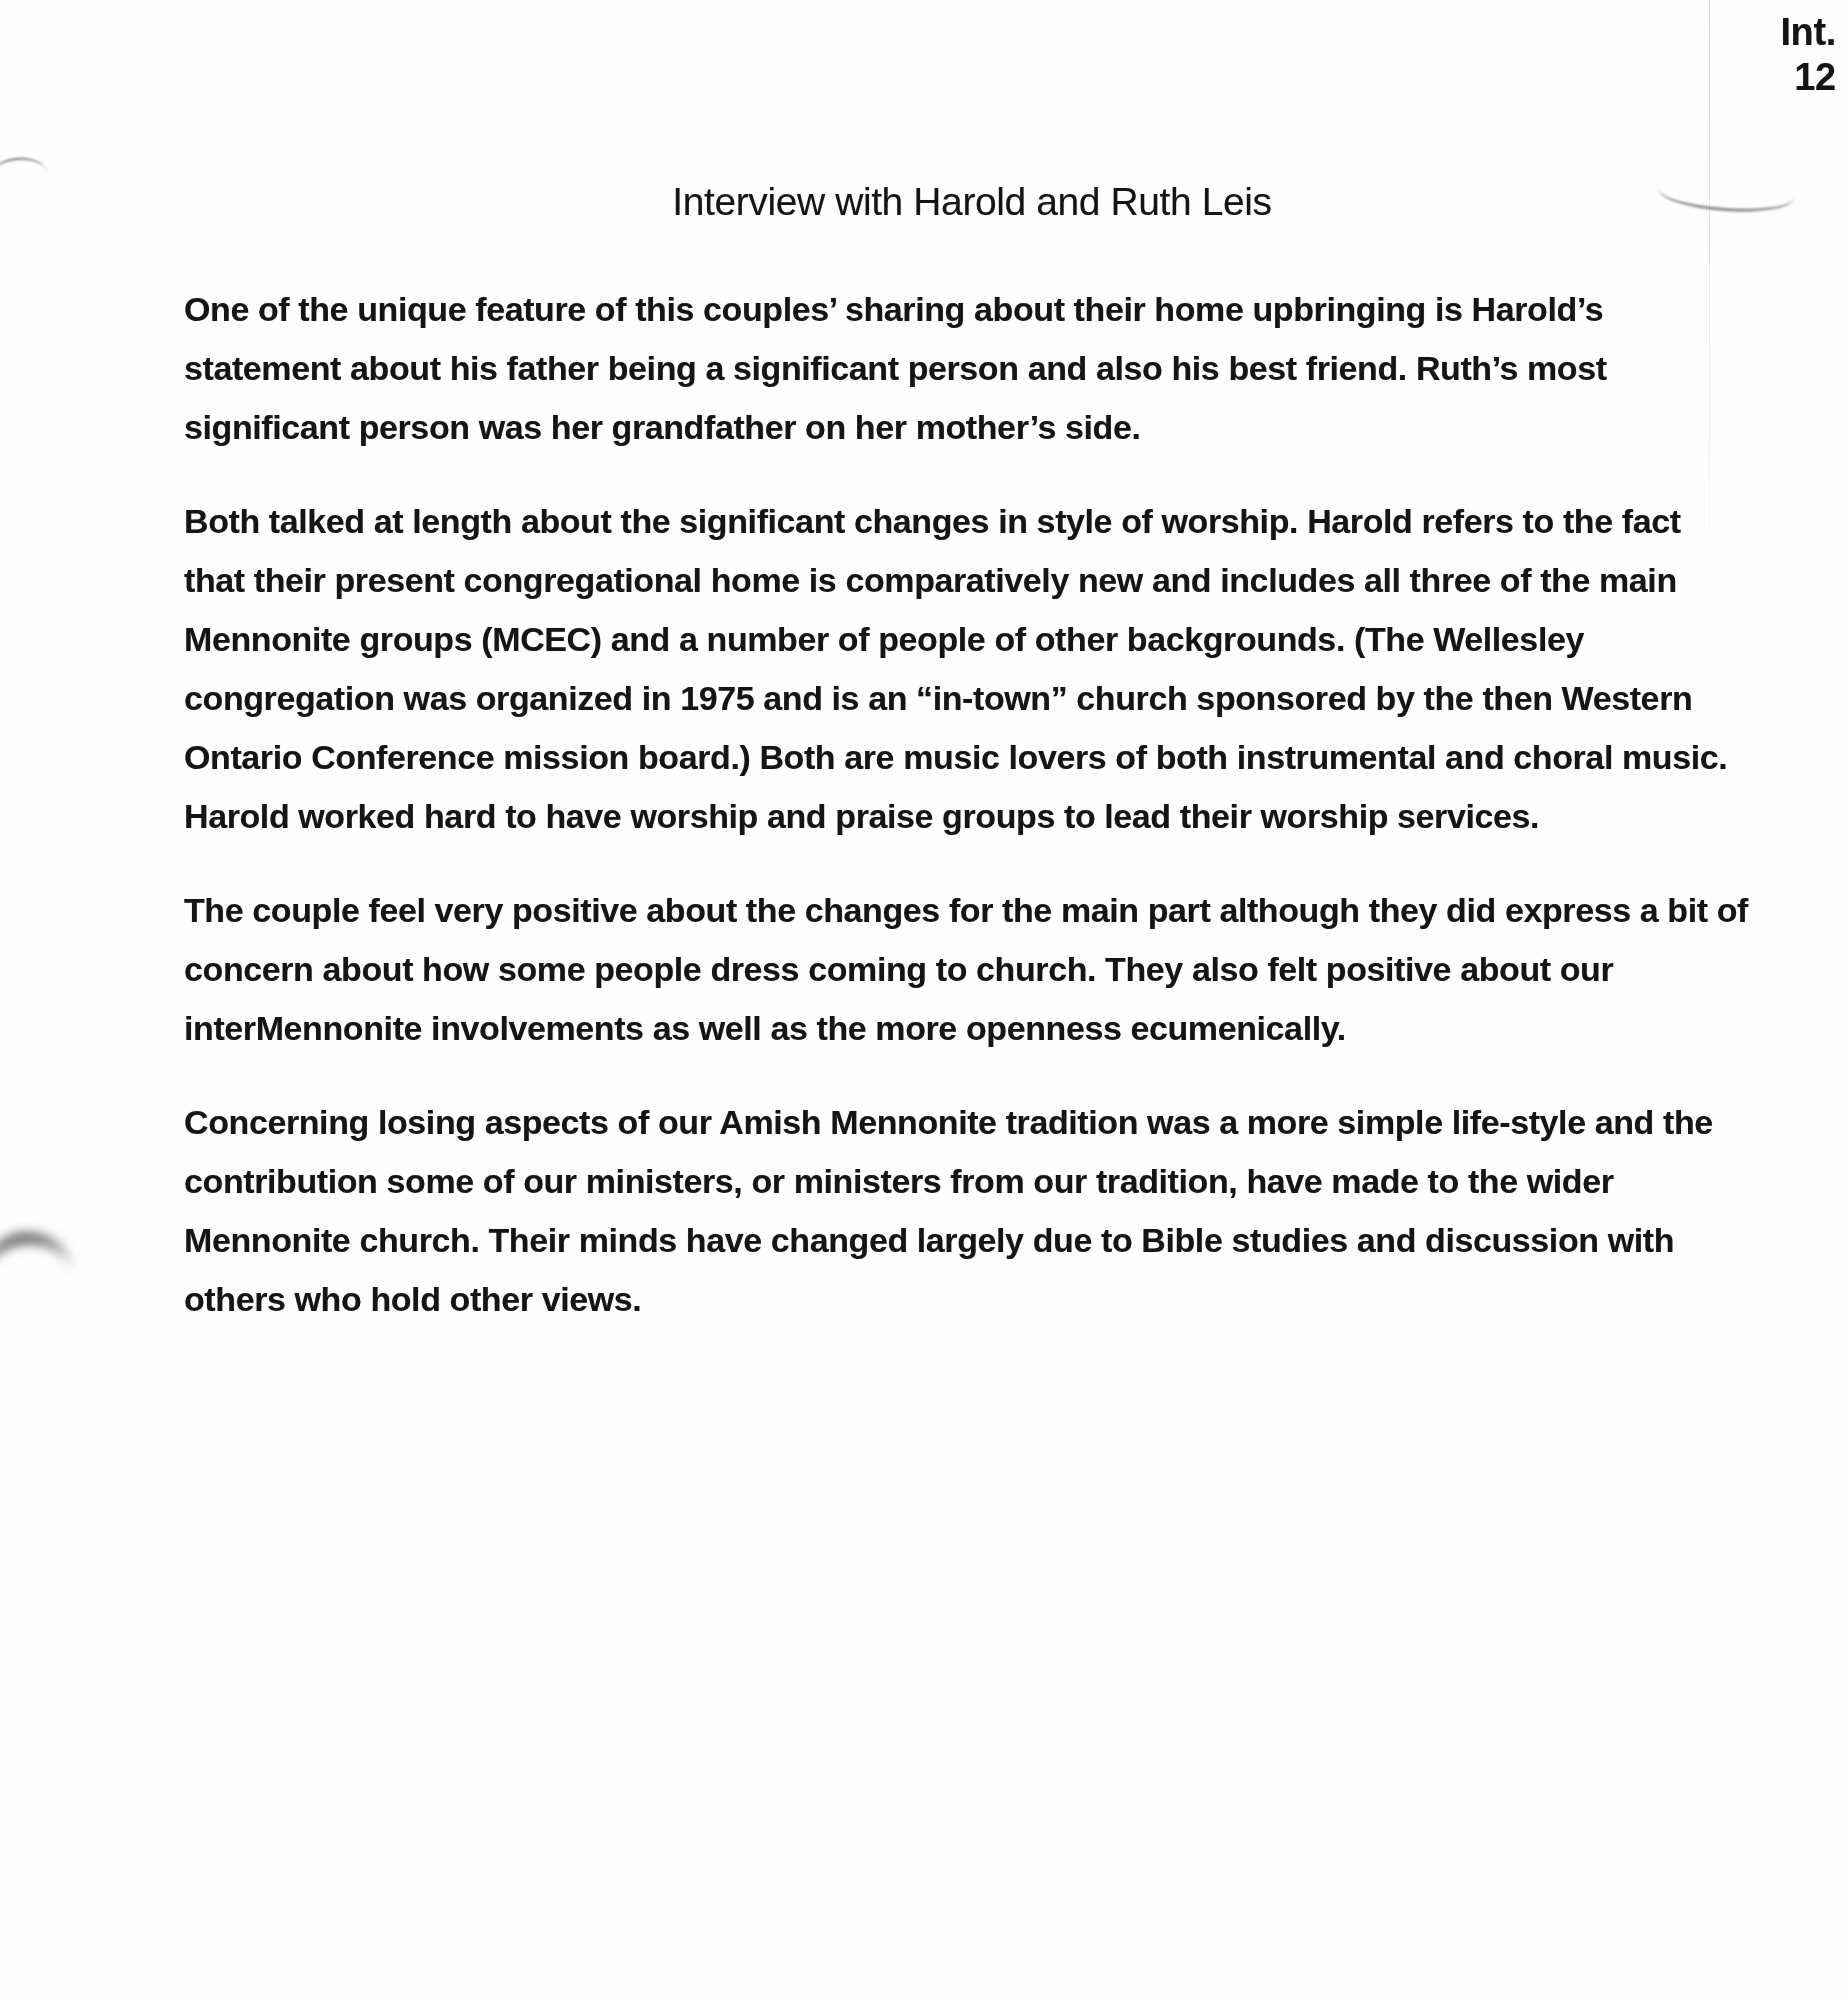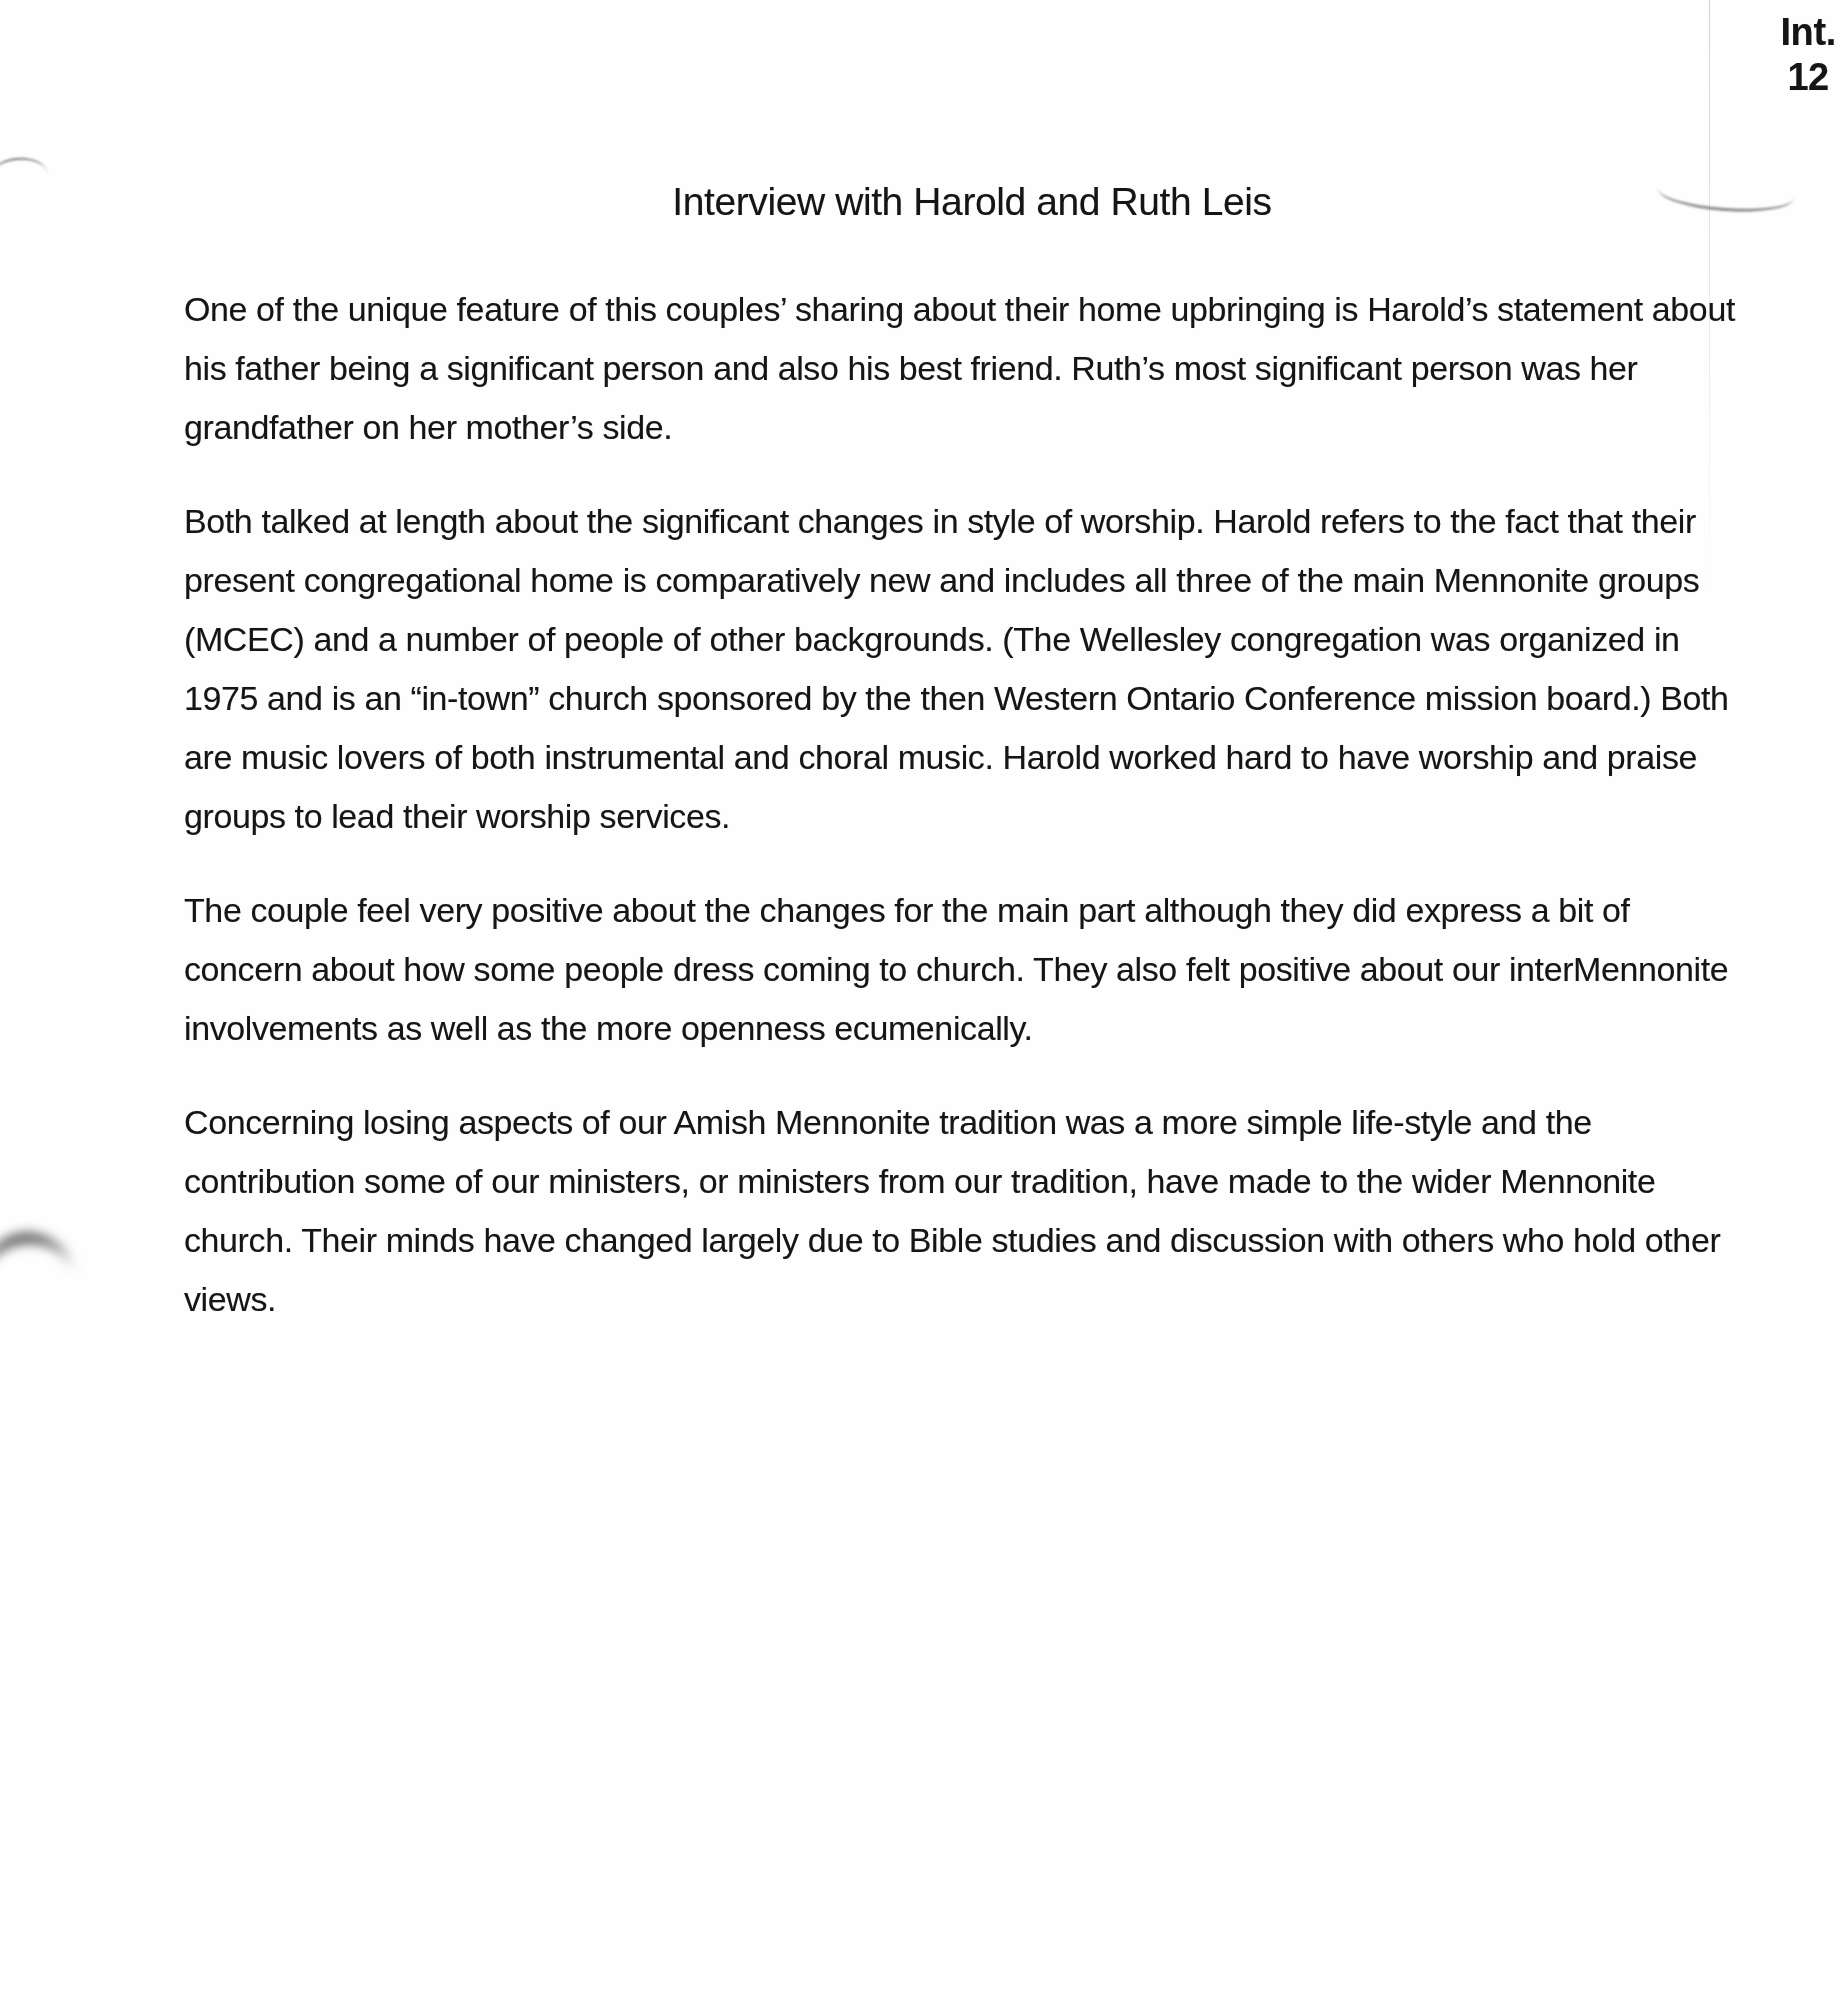--- a/index.html
+++ b/index.html
@@ -14,21 +14,21 @@
   }
 
   
   .corner-label {
     position: absolute;
     top: 10px;
     right: 11.2px;
     font-size: 38px;
     font-weight: bold;
     line-height: 45px;
-    text-align: center;
+    text-align: right;
     letter-spacing: -0.4px;
     text-shadow: 0 0 0.8px rgba(0,0,0,0.30);
   }
   .doc-title {
     position: absolute;
     left: 184px;
     top: 172px;
     width: 1576px;
     text-align: center;
     font-size: 39px;
@@ -39,21 +39,21 @@
   .doc-body {
     position: absolute;
     left: 184px;
     top: 280px;
     width: 1578px;
     font-size: 34px;
     line-height: 59px;
     letter-spacing: -0.4px;
     text-shadow: 0 0 0.8px rgba(0,0,0,0.30);
   }
-  .doc-body p { margin: 0 12px 35px 0; }
+  .doc-body p { margin: 0 12px 35px 0; font-weight: bold; }
 
   
   .arc {
     position: absolute;
     border-radius: 50%;
     pointer-events: none;
   }
   .arc-top-left {
     left: -12px; top: 158px; width: 60px; height: 36px;
     border-top: 2.8px solid rgba(90,90,90,0.8);

